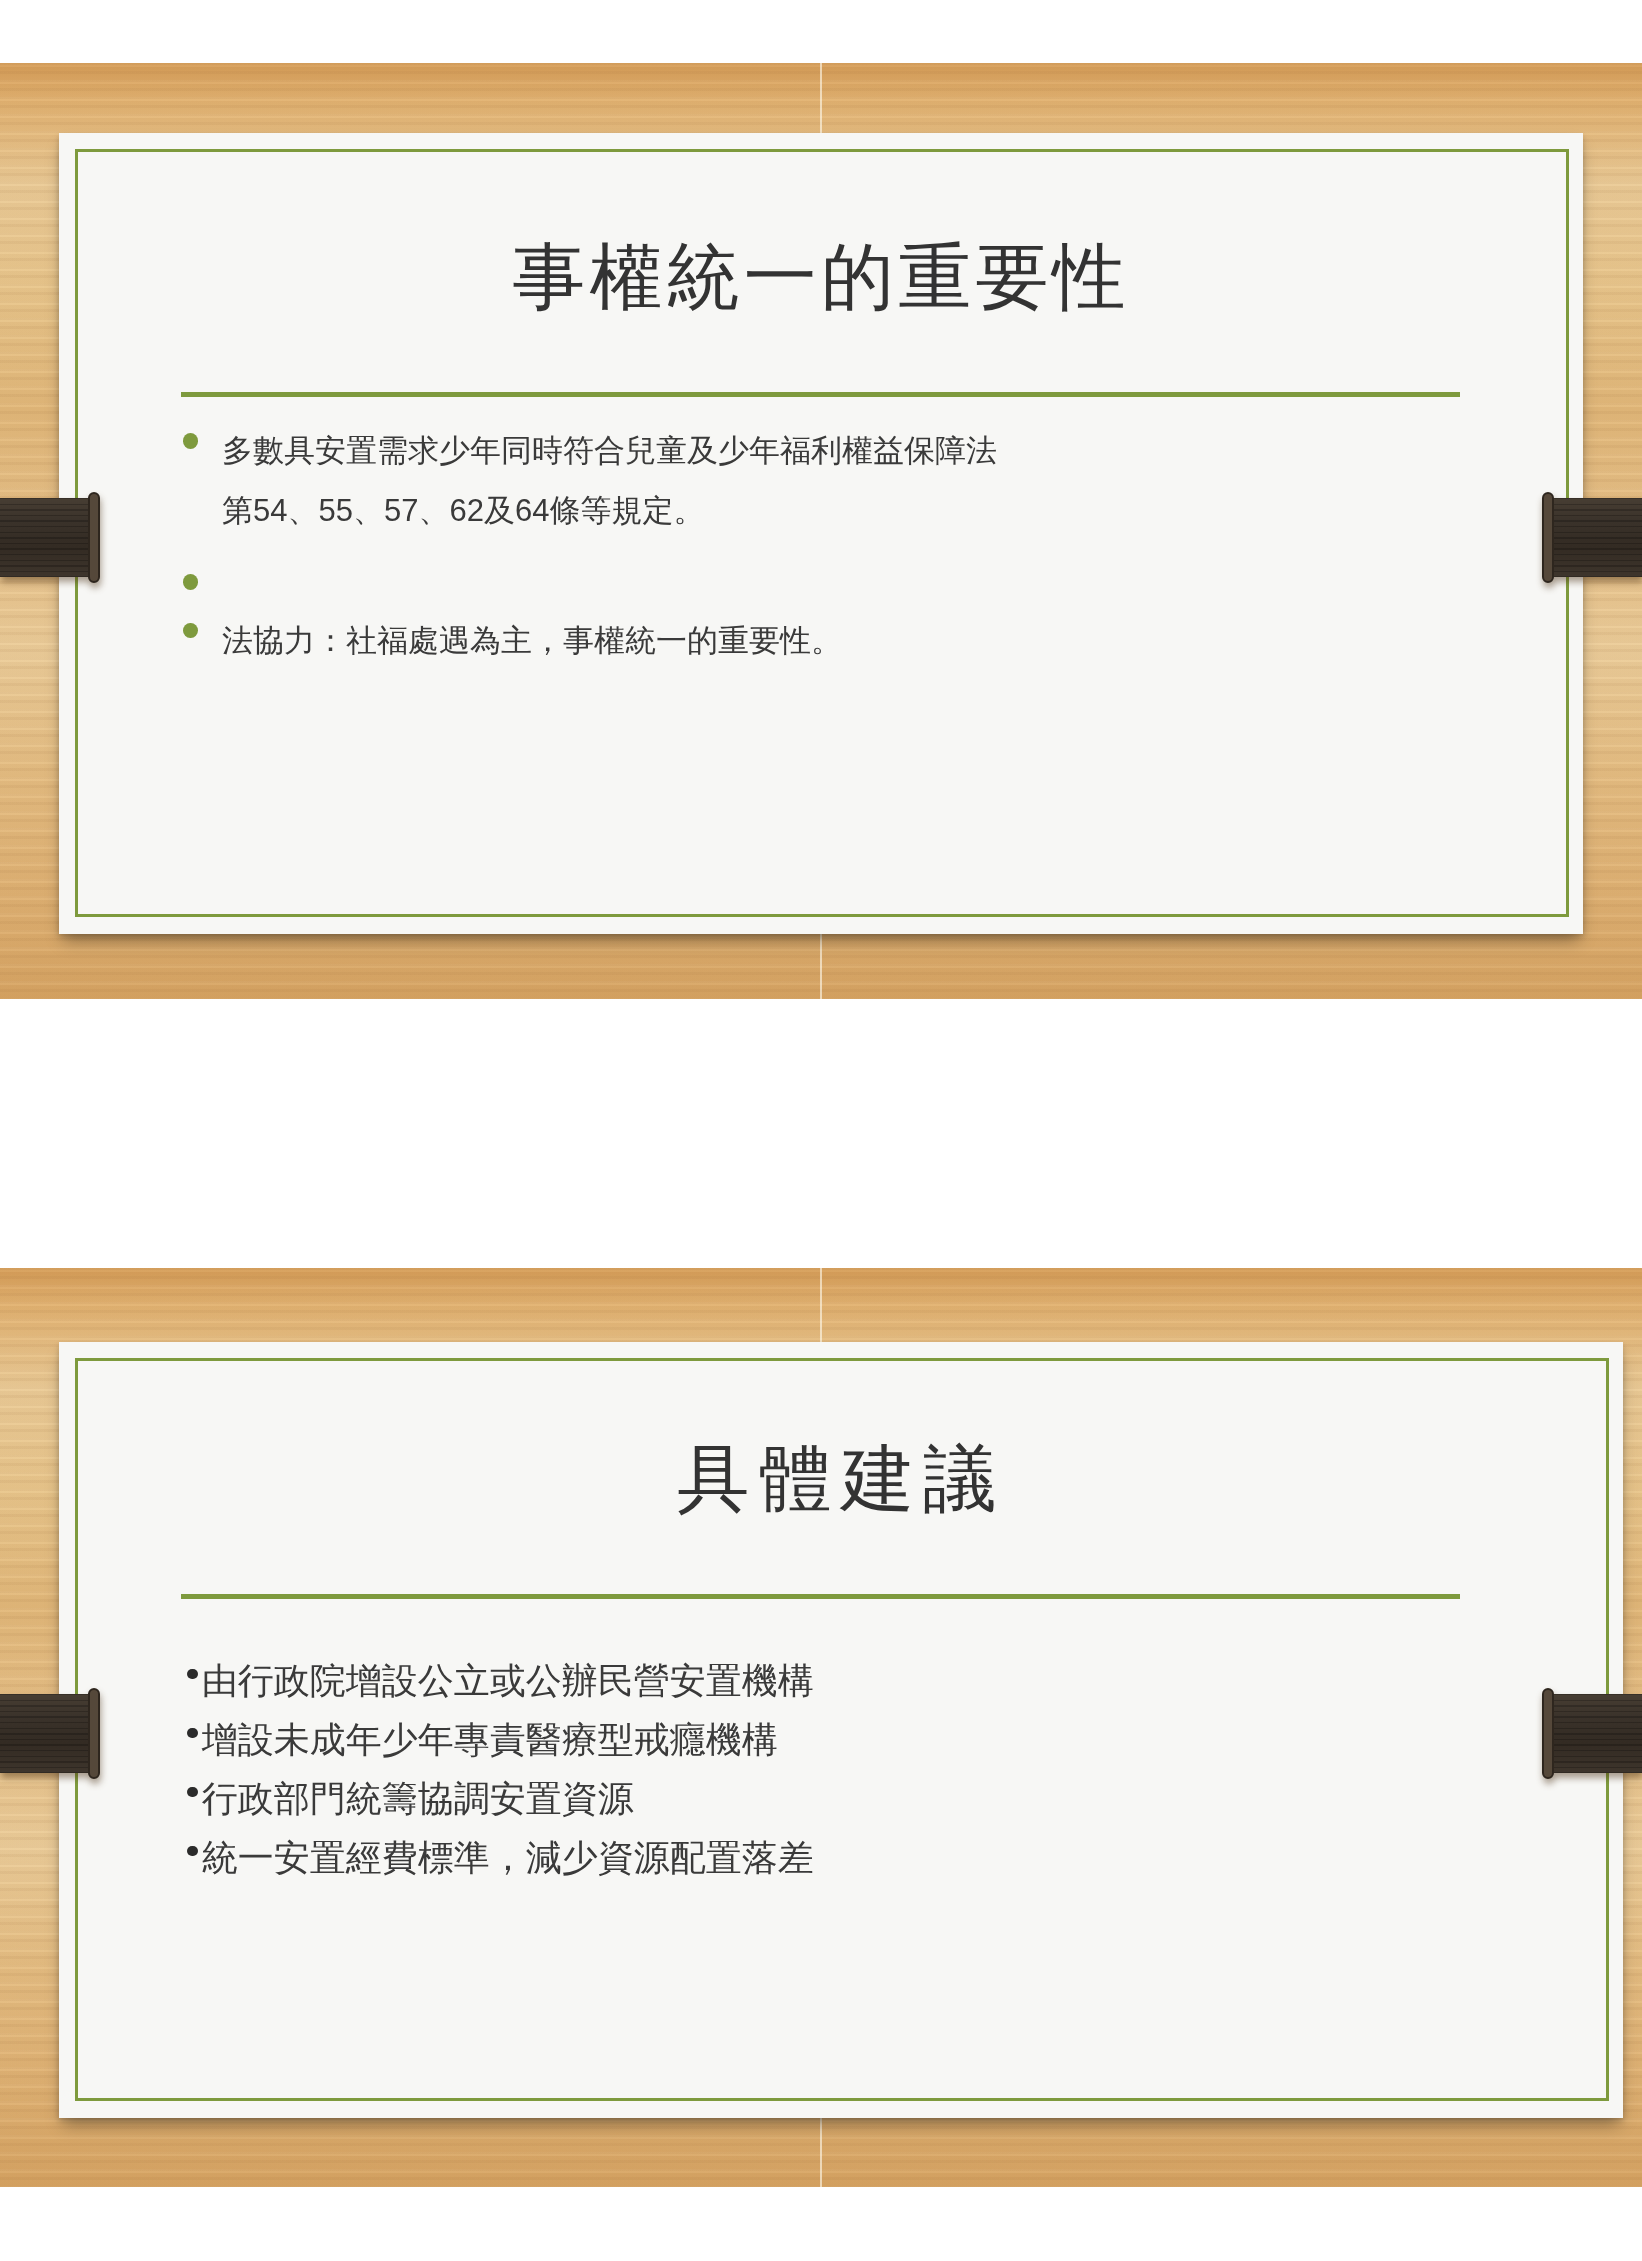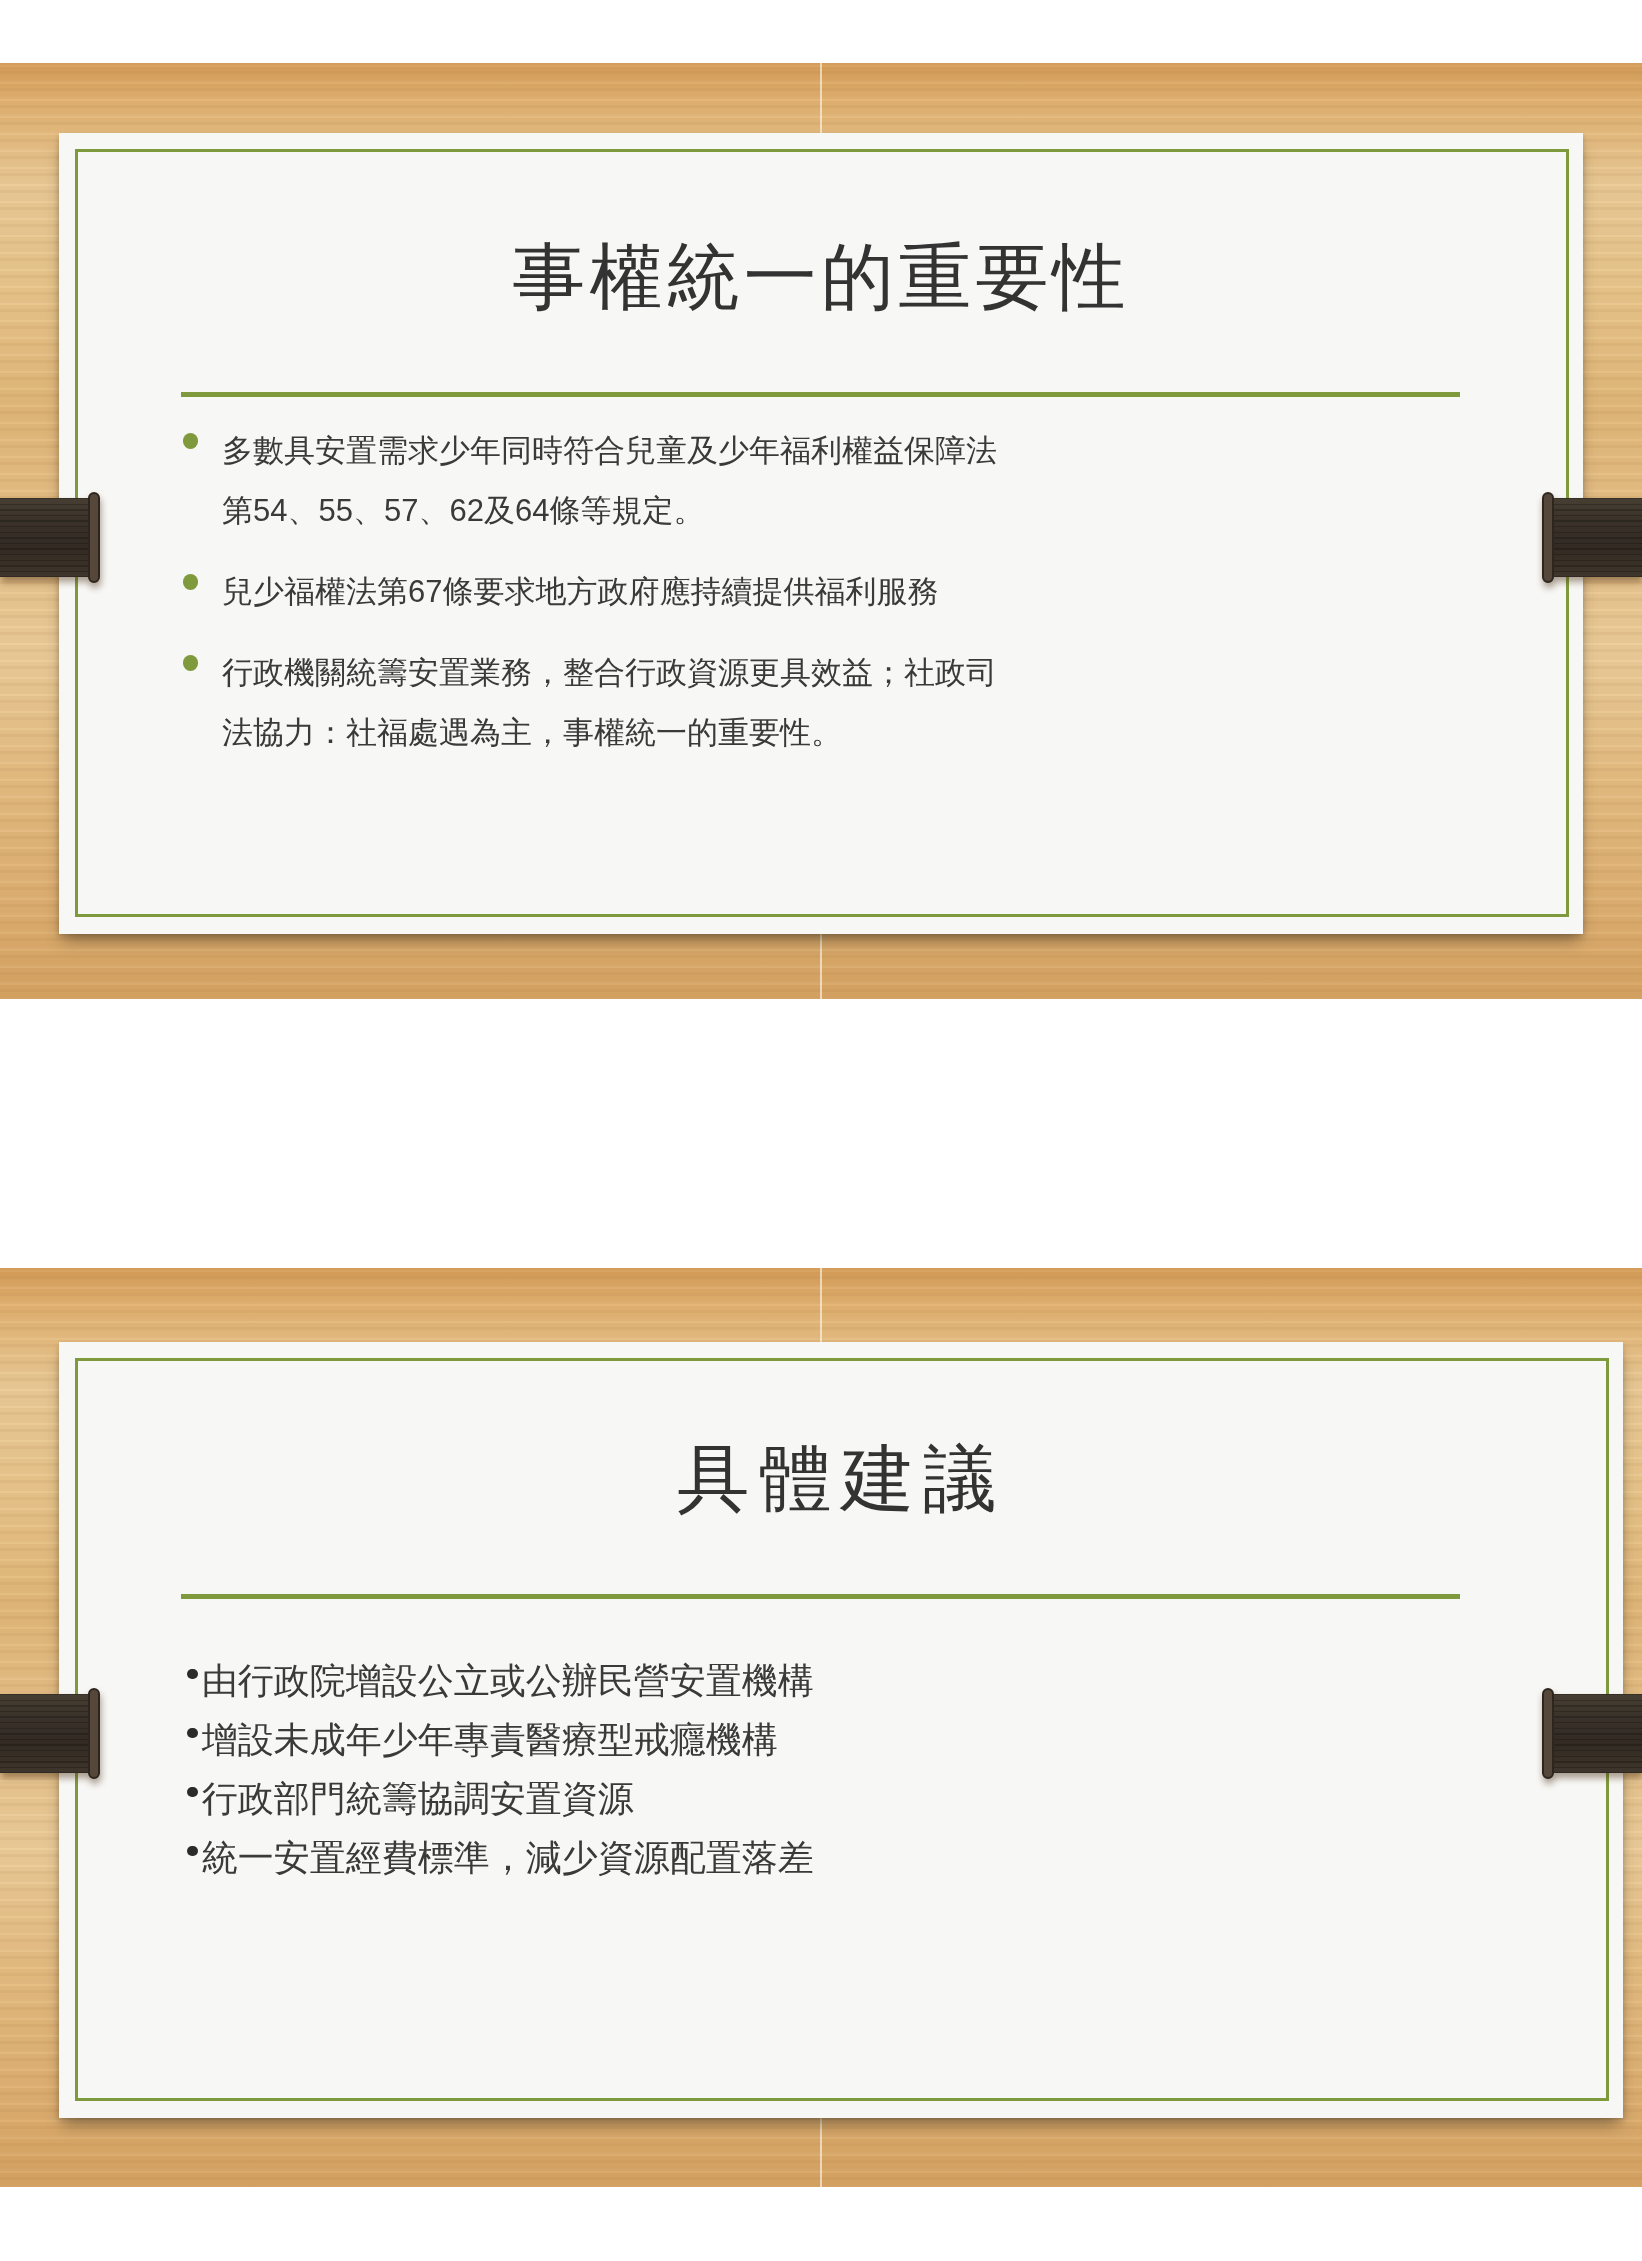--- a/index.html
+++ b/index.html
@@ -113,28 +113,24 @@
     <div class="bullets-1">
       <div class="b-item">
         <span class="dot-olive"></span>
         <div class="b-text">
           <div>多數具安置需求少年同時符合兒童及少年福利權益保障法</div>
           <div>第54、55、57、62及64條等規定。</div>
         </div>
       </div>
       <div class="b-item">
         <span class="dot-olive"></span>
-        <div class="b-text">
-          <div>兒少福權法第67條要求地方政府應持續提供福利服務</div>
-        </div>
       </div>
       <div class="b-item">
         <span class="dot-olive"></span>
         <div class="b-text">
-          <div>行政機關統籌安置業務，整合行政資源更具效益；社政司</div>
           <div>法協力：社福處遇為主，事權統一的重要性。</div>
         </div>
       </div>
     </div>
   </div>
 
   <div class="strap strap-left strap-s1"></div>
   <div class="strap strap-right strap-s1"></div>
 </div>
 

